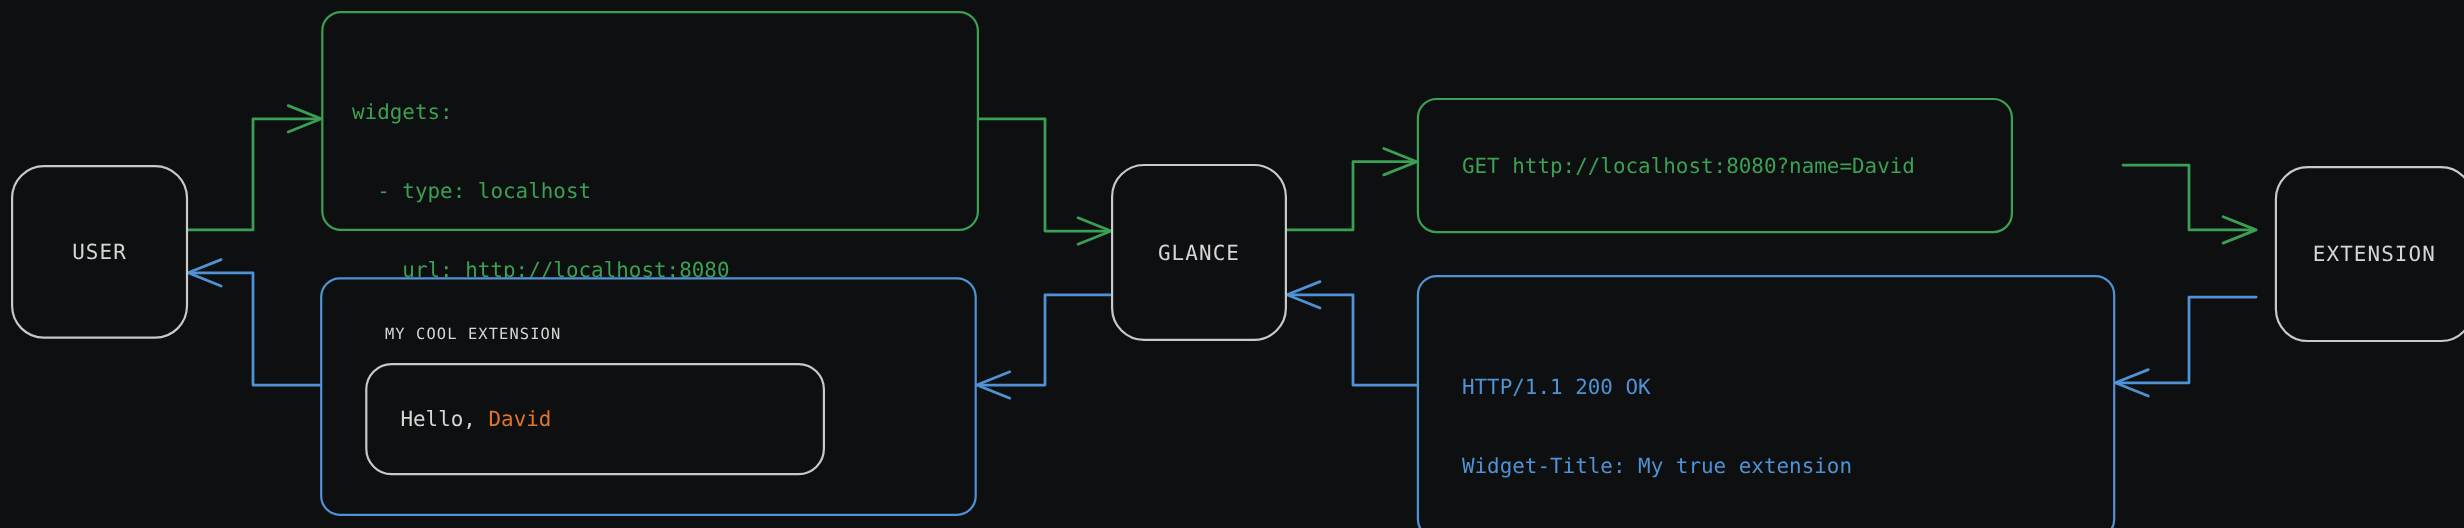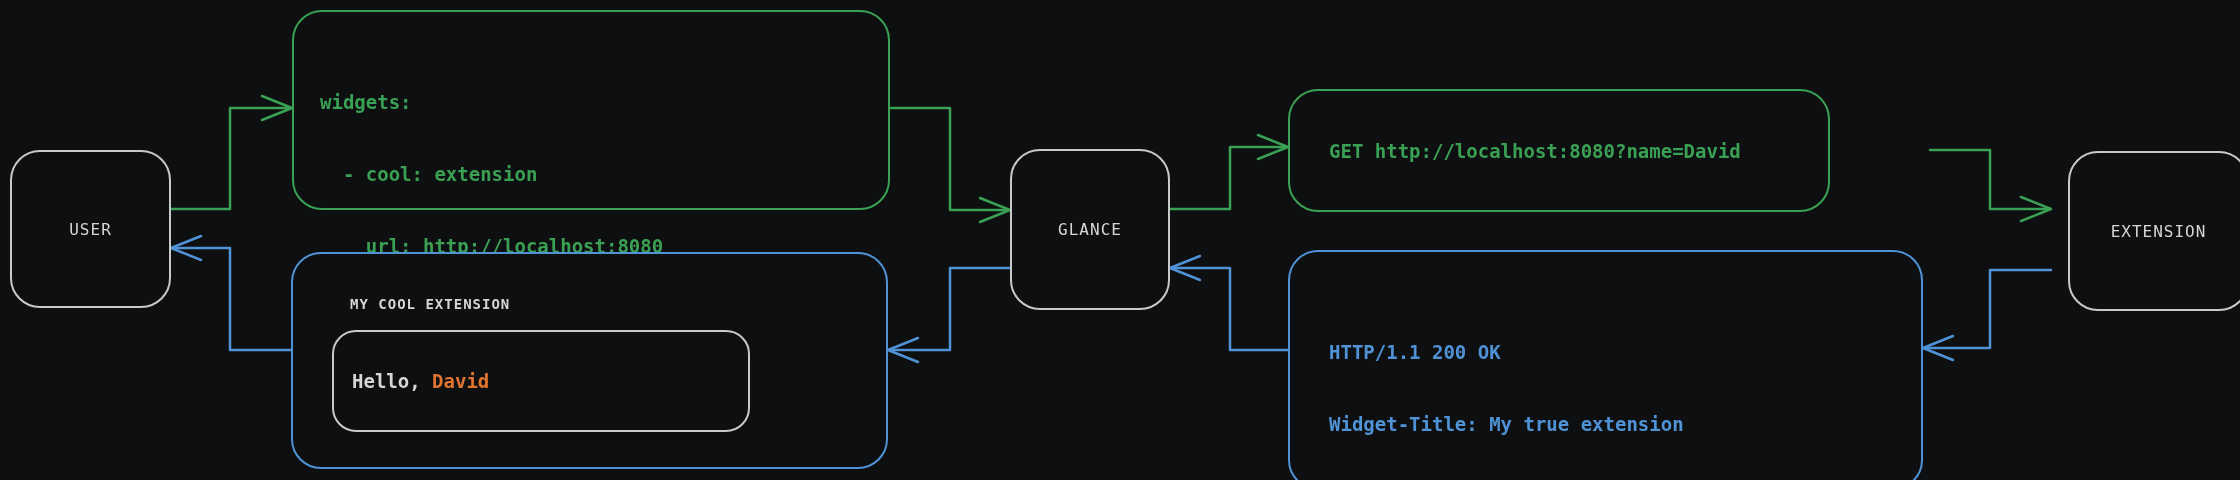--- a/index.html
+++ b/index.html
@@ -24,33 +24,32 @@
   .wires polyline{fill:none;stroke-width:2.5;stroke-linejoin:round;stroke-linecap:round;}
   .wire-request{stroke:var(--request);}
   .wire-response{stroke:var(--response);}
 
   .node{
     position:absolute;
     border:2px solid var(--node-border);
     border-radius:30px;
     display:flex;align-items:center;justify-content:center;
     color:var(--node-text);
-    font-size:16px;letter-spacing:1px;
+    font-size:19px;letter-spacing:1px;
     background:var(--background);
   }
   .node-user{left:10px;top:150px;width:161px;height:158px;}
   .node-glance{left:1010px;top:149px;width:160px;height:161px;}
   .node-extension{left:2051px;top:151px;width:181px;height:160px;margin-left:17px;}
 
   .box{
     position:absolute;
     border:2px solid;
-    border-radius:30px;
+    border-radius:18px;
     background:var(--background);
-    font-weight:bold;
   }
   .box-request{border-color:var(--request);}
   .box-response{border-color:var(--response);}
 
   .config-box{left:292px;top:10px;width:598px;height:200px;}
   .request-box{left:1288px;top:89px;width:542px;height:123px;}
   .response-box{left:1288px;top:250px;width:635px;height:240px;}
   .widget-box{left:291px;top:252px;width:597px;height:217px;}
 
   .code{position:absolute;font-size:19px;line-height:24px;white-space:pre;}
@@ -67,21 +66,21 @@
     color:var(--node-text);font-size:14px;line-height:24px;letter-spacing:1px;
     white-space:pre;
   }
   .widget-inner{
     position:absolute;left:39px;top:76px;width:418px;height:102px;
     border:2px solid var(--inner-border);
     border-radius:24px;
     display:flex;align-items:center;
   }
   .greeting{
-    padding-left:18px;
+    padding-left:30px;
     font-size:19px;color:var(--node-text);white-space:pre;
   }
   .greeting .name{color:var(--accent-orange);}
 </style>
 </head>
 <body>
 
 <div class="canvas">
 
   <svg class="wires" viewBox="0 0 2240 480" xmlns="http://www.w3.org/2000/svg">
@@ -111,21 +110,21 @@
   <div class="node node-glance">
     <span>GLANCE</span>
   </div>
   <div class="node node-extension">
     <span>EXTENSION</span>
   </div>
 
   <div class="box box-request config-box">
     <div class="code code-green config-code">
       <div class="code-line">widgets:</div>
-      <div class="code-line">  - cool: extension</div>
+      <div class="code-line">  - type: localhost</div>
       <div class="code-line">    url: http://localhost:8080</div>
       <div class="code-line">    allow-potentially-dangerous-html: true</div>
       <div class="code-line">    parameters:</div>
       <div class="code-line">      name: David</div>
     </div>
   </div>
 
   <div class="box box-request request-box">
     <div class="code code-green request-code">GET http://localhost:8080?name=David</div>
   </div>

